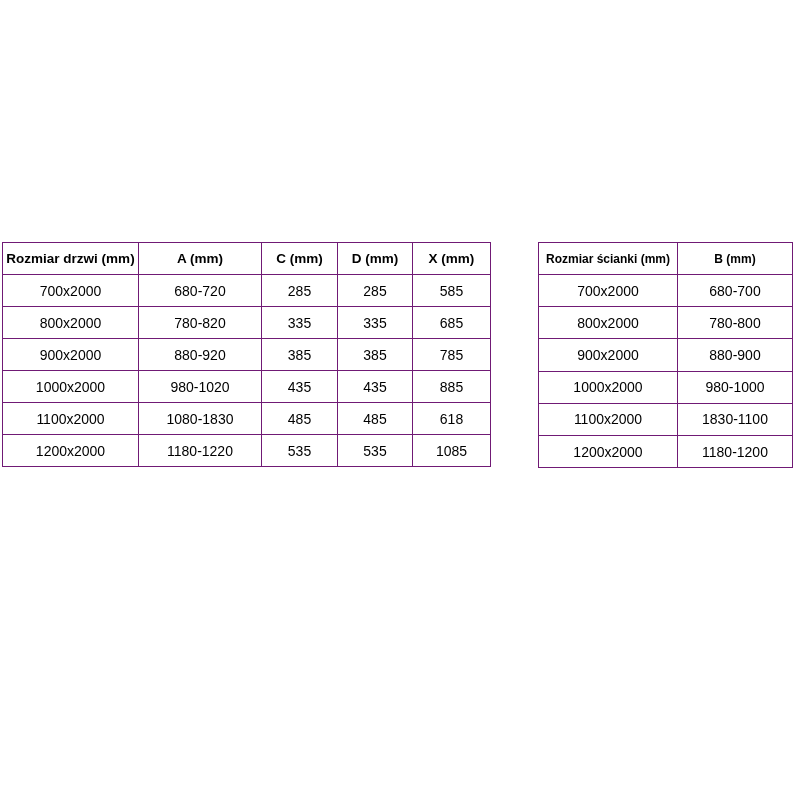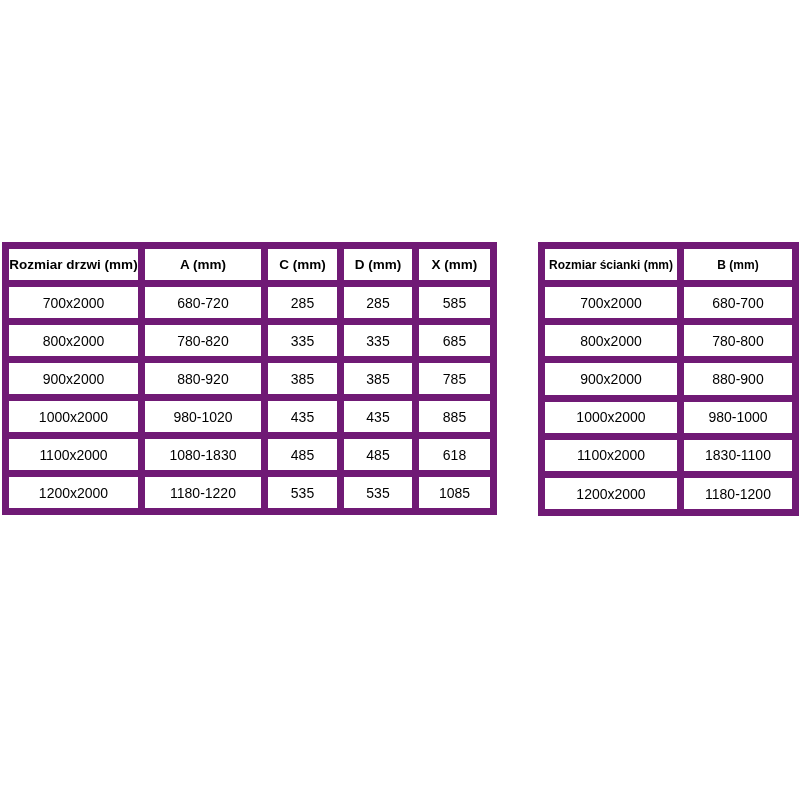--- a/index.html
+++ b/index.html
@@ -15,21 +15,21 @@
     color: #000000;
     overflow: hidden;
   }
   .spec-table {
     position: absolute;
     border-collapse: collapse;
     table-layout: fixed;
     background: #ffffff;
   }
   .spec-table th, .spec-table td {
-    border: 7px solid #701a75;
+    border: 1px solid #701a75;
     text-align: center;
     vertical-align: middle;
     padding: 0;
     overflow: hidden;
     white-space: nowrap;
   }
   .spec-table td {
     height: 31px;
     font-size: 14px;
     font-weight: 400;

